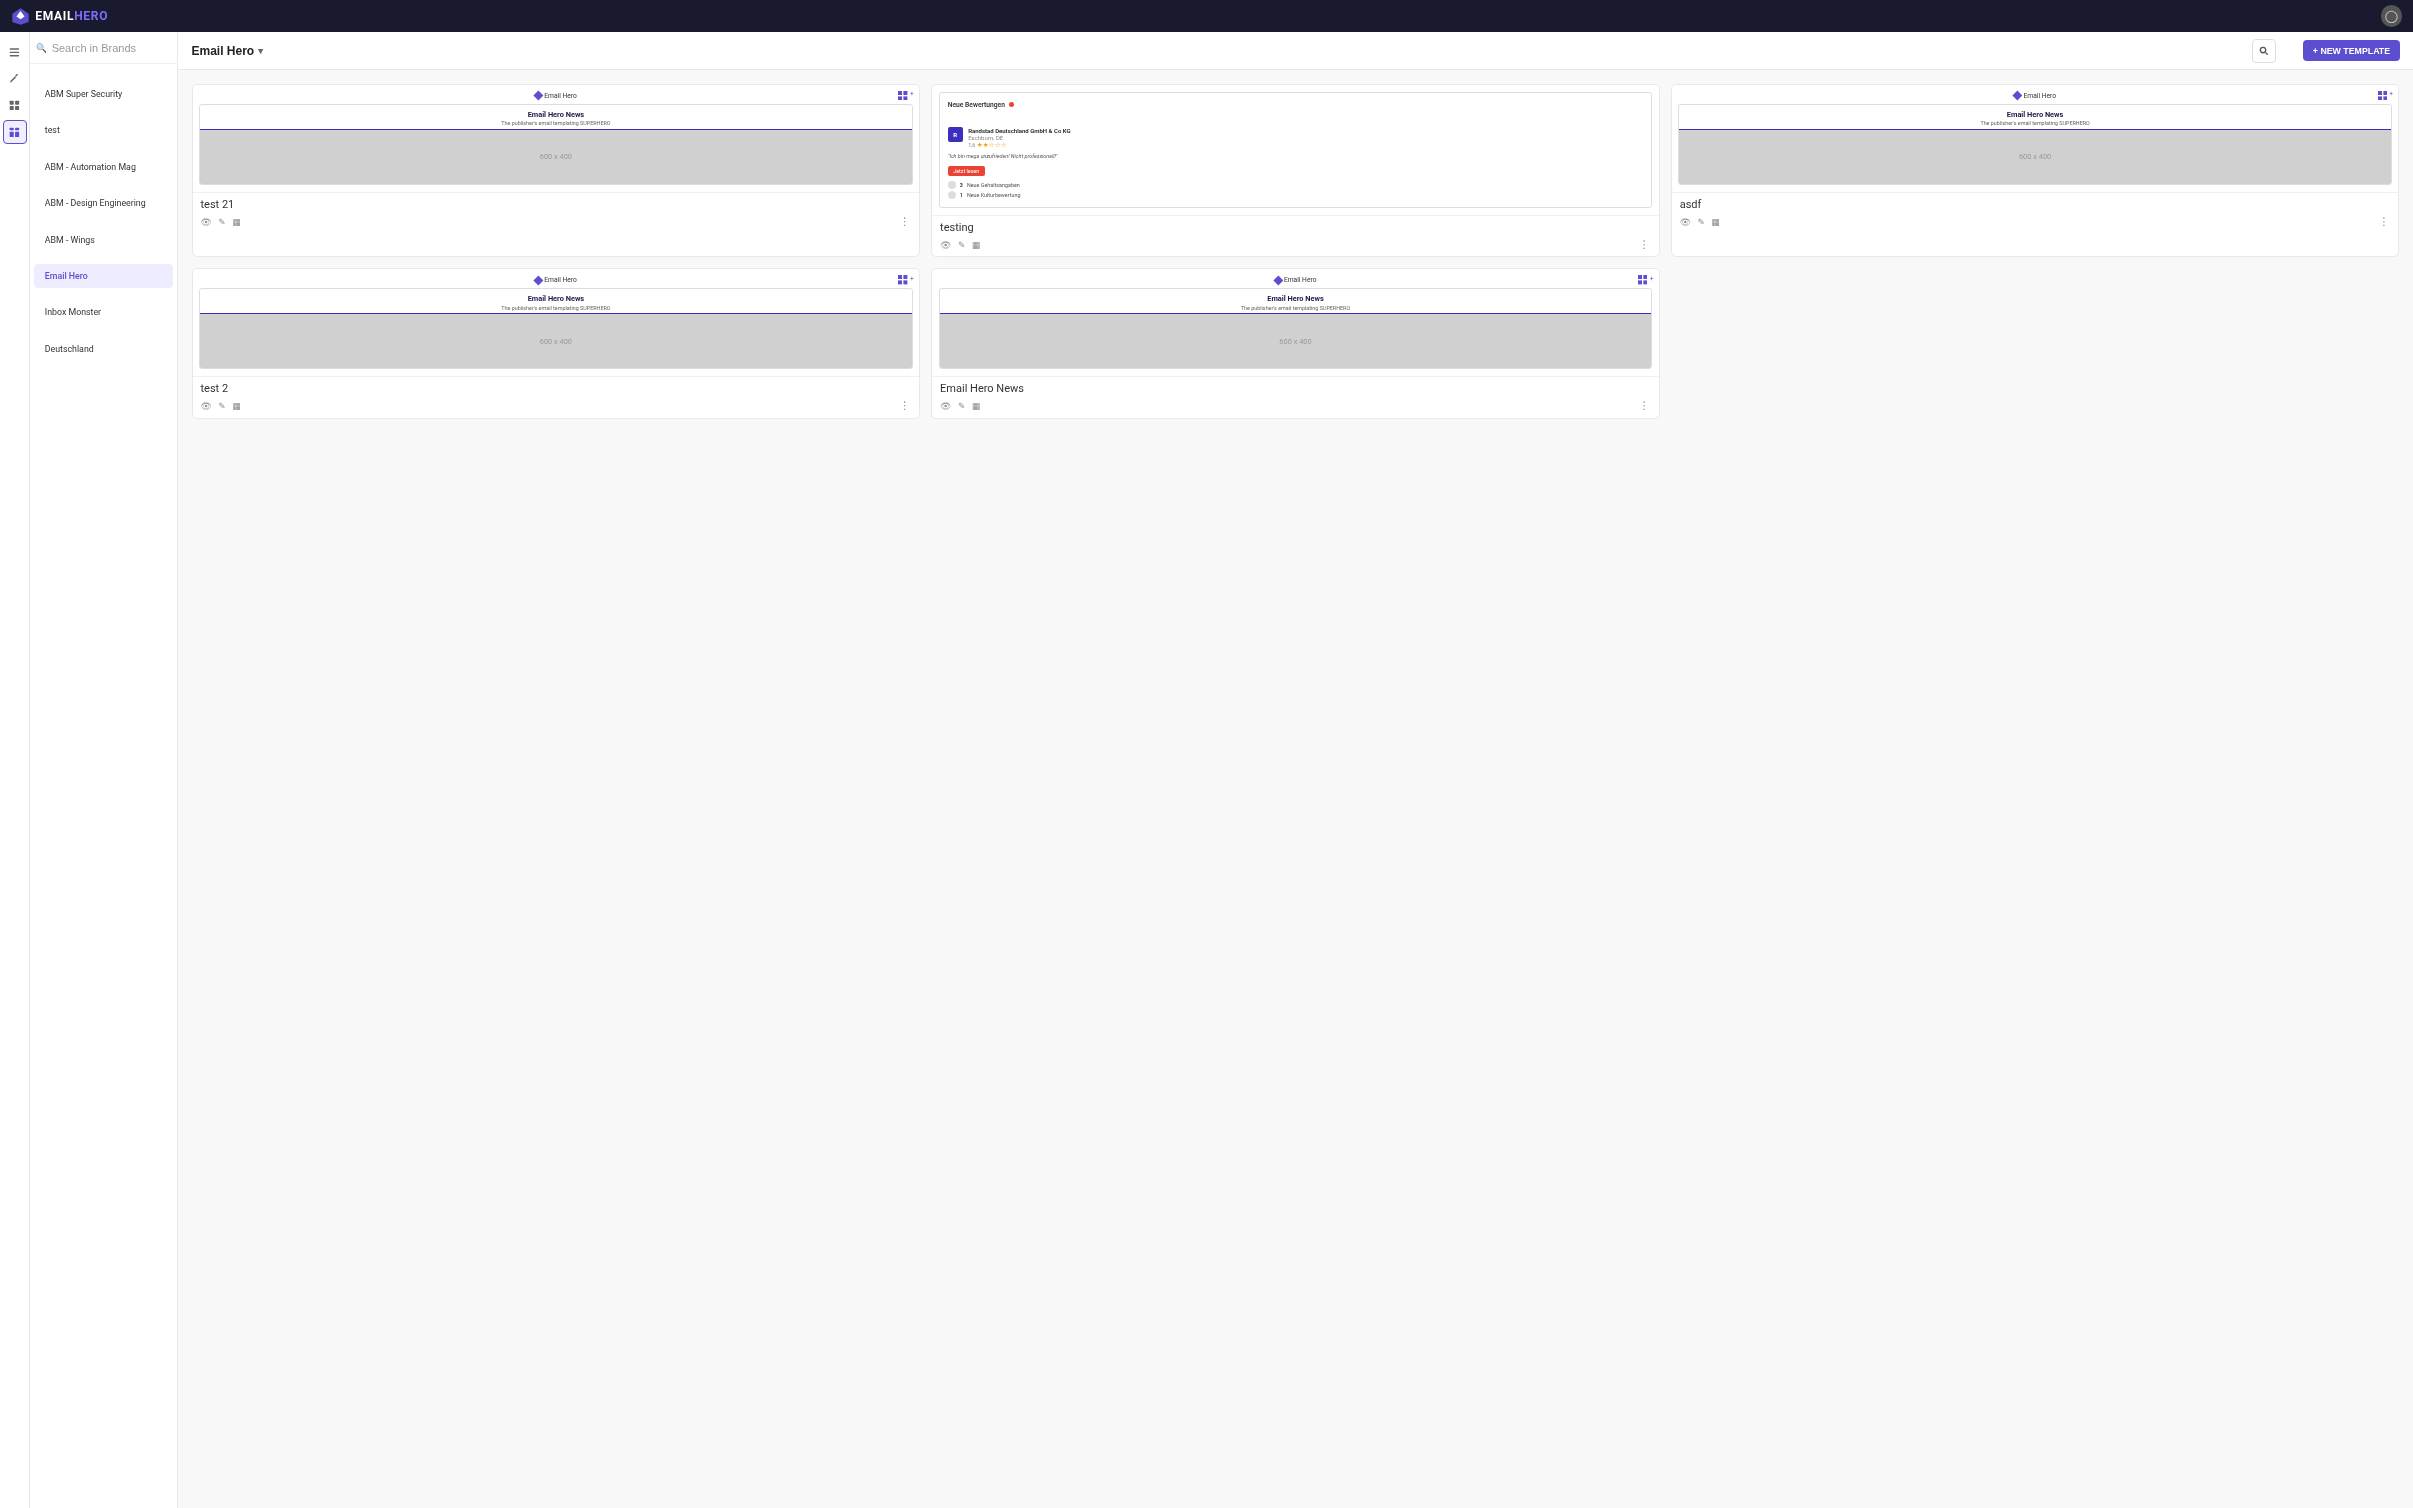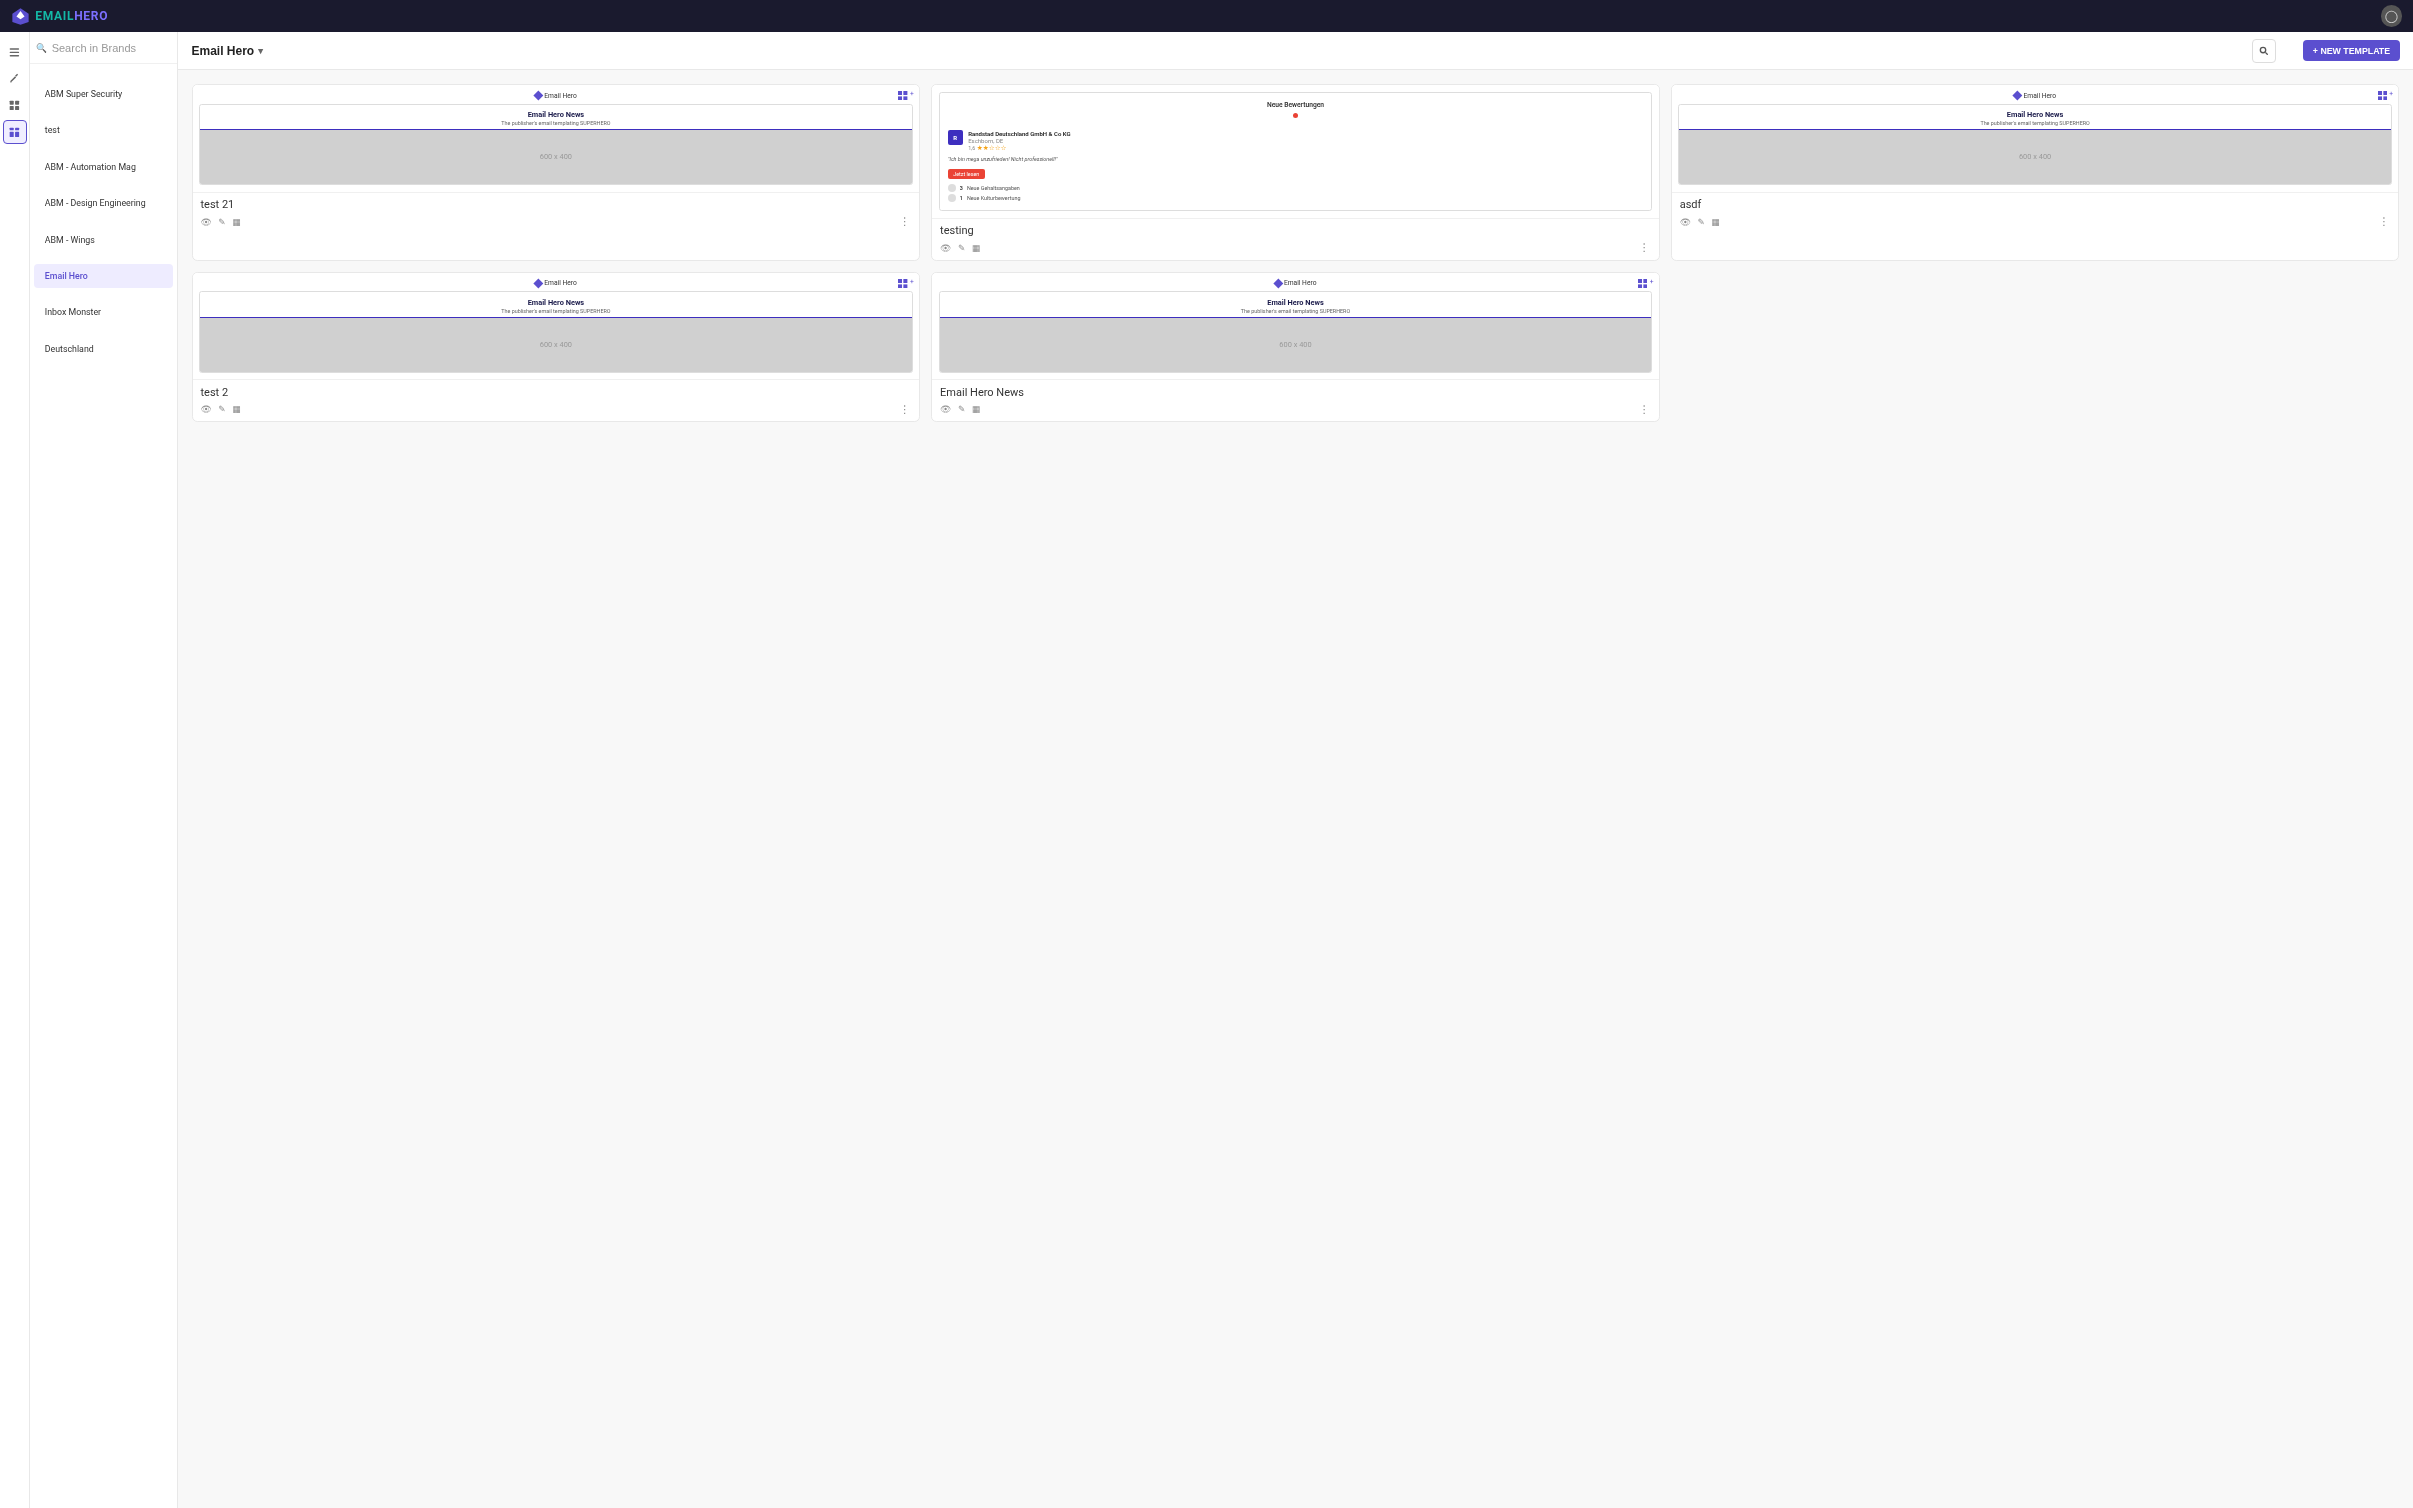--- a/index.html
+++ b/index.html
@@ -22,21 +22,21 @@
     }
     .logo-icon {
       width: 19px;
       height: 19px;
     }
     .logo-text {
       font-size: 12px;
       font-weight: 700;
       letter-spacing: 0.7px;
     }
-    .logo-text .email { color: #14b8a6; margin-top: 26px; }
+    .logo-text .email { color: #ffffff; margin-top: 26px; }
     .logo-text .hero { color: #7c6fff; }
     .topnav-avatar {
       width: 21.5px;
       height: 21.5px;
       border-radius: 50%;
       background: #555;
       display: flex;
       align-items: center;
       justify-content: center;
       color: #ccc;
@@ -312,25 +312,24 @@
     .template-review-preview {
       background: #fff;
       padding: 8px;
       border: 0.7px solid #ddd;
       border-radius: 2.7px;
     }
     .review-header {
       font-size: 6.7px;
       font-weight: 600;
       color: #333;
-      margin-bottom: 12px;
+      margin-bottom: 18px;
       display: flex;
       align-items: center;
       gap: 4px;
-      flex-direction: column;
     }
     .review-badge {
       width: 5.4px;
       height: 5.4px;
       background: #ea4335;
       border-radius: 50%;
     }
     .review-company-row {
       display: flex;
       align-items: flex-start;

